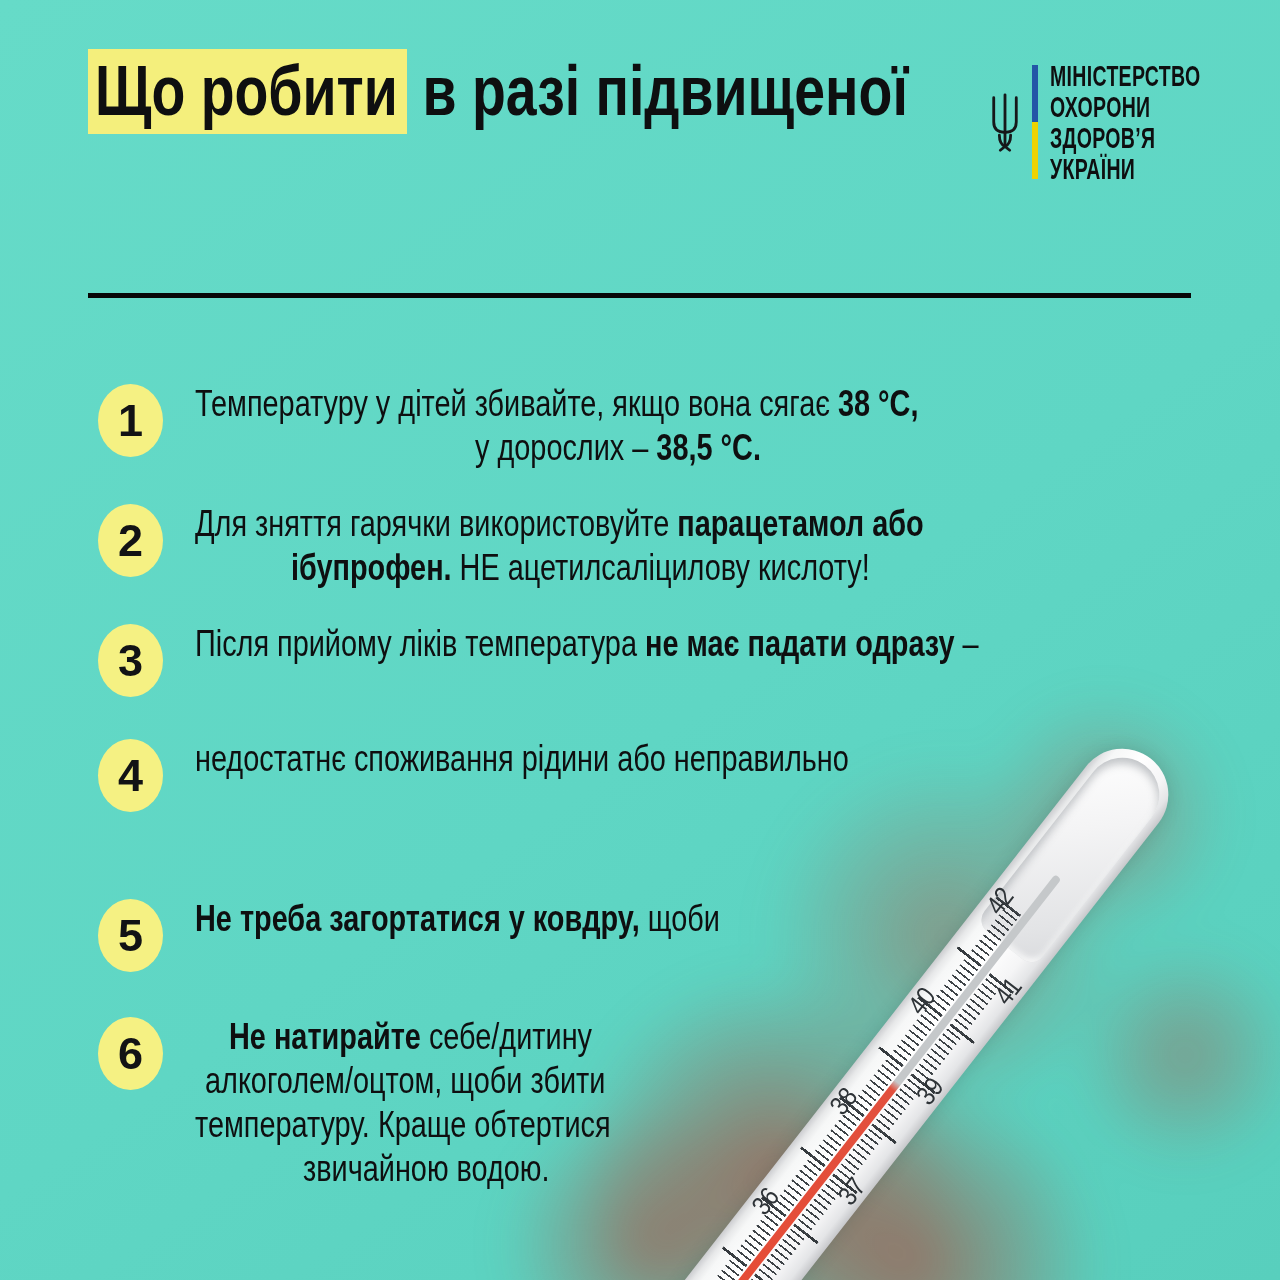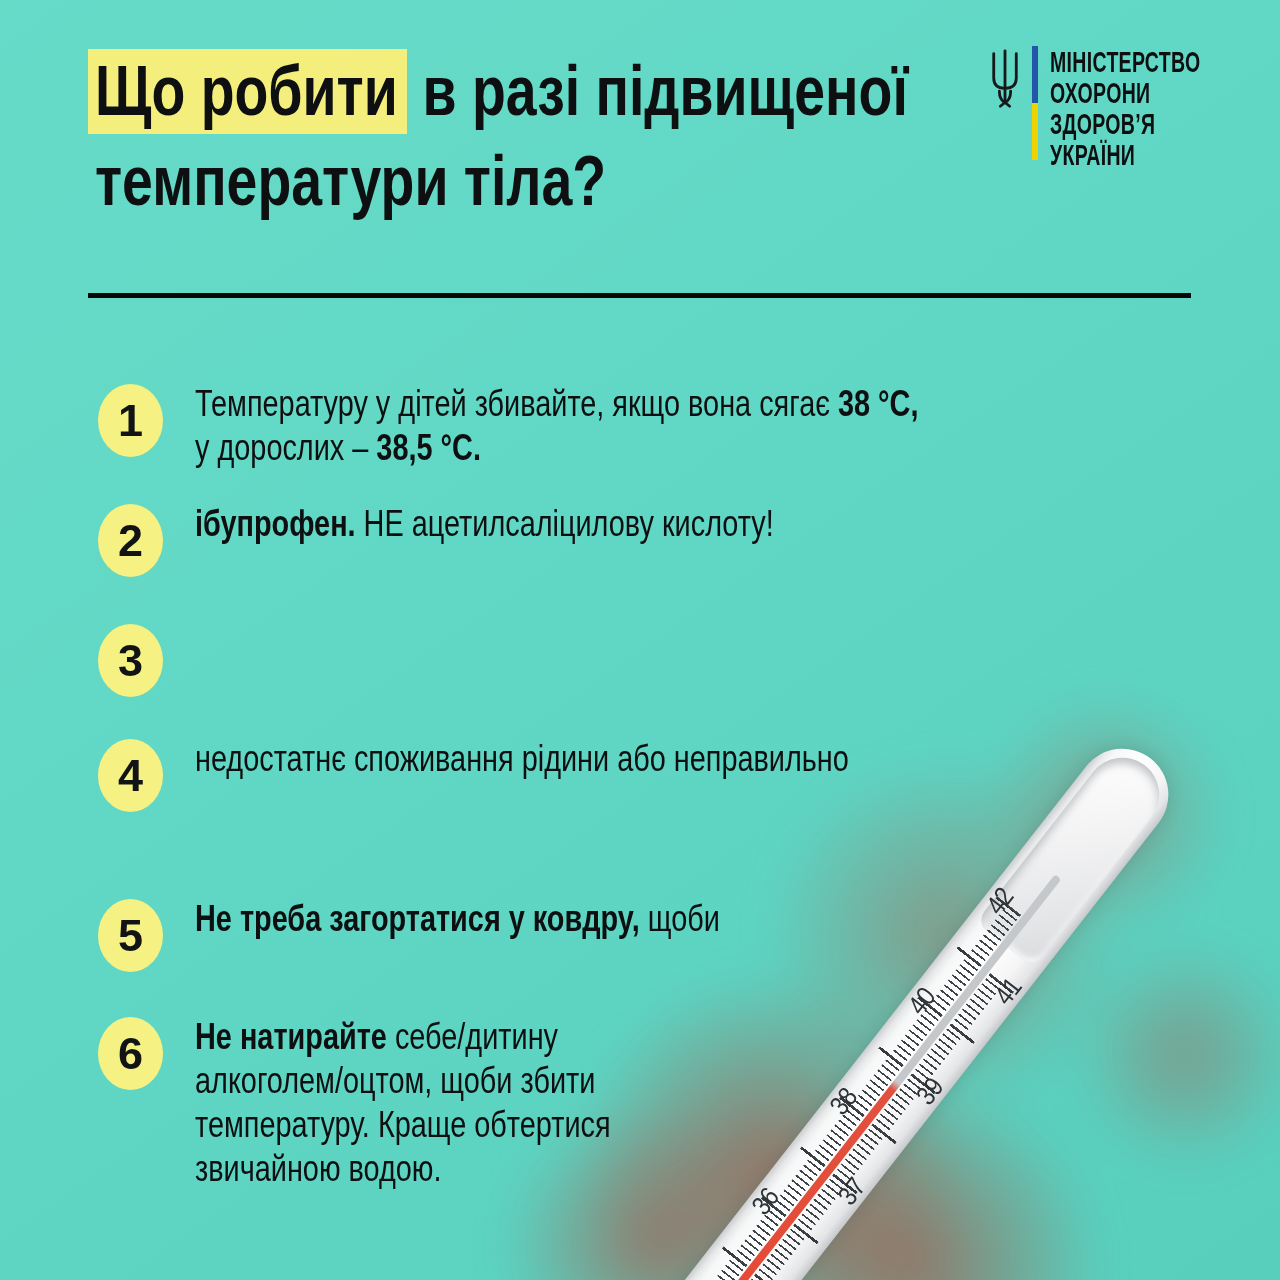--- a/index.html
+++ b/index.html
@@ -17,39 +17,39 @@
       radial-gradient(circle 270px at 850px 1245px, rgba(182,60,48,.62), transparent 72%),
       radial-gradient(circle 260px at 995px 1345px, rgba(182,60,48,.60), transparent 72%),
       radial-gradient(circle 190px at 725px 1325px, rgba(182,60,48,.50), transparent 75%),
       radial-gradient(circle 150px at 1265px 1135px, rgba(182,60,48,.35), transparent 75%);
   }
   
   .title{position:absolute; left:95px; top:46px; z-index:4;}
   .t-line{line-height:90px; font-size:71px; font-weight:bold; white-space:nowrap;}
   .cond-t{display:inline-block; transform:scaleX(.78); transform-origin:0 50%; white-space:nowrap;}
   .hl{background:#f4ef7c; padding:2px 12px 4px 9px; margin-left:-9px;}
-  .logo{position:absolute; left:988px; top:46px; z-index:4; display:flex; align-items:flex-start;}
+  .logo{position:absolute; left:988px; top:60px; z-index:4; display:flex; align-items:center;}
   .logo svg{display:block; margin-top:2px;}
   .flagbar{width:6px; height:114px; margin-left:10px; display:flex; flex-direction:column;}
   .flagbar .fb-b{flex:1;}
   .flagbar .fb-y{flex:1;}
   .logo-text{margin-left:12px; padding-top:0;}
   .logo-line{font-size:30px; font-weight:bold; line-height:31px; white-space:nowrap;
              transform:scaleX(.65); transform-origin:0 50%; letter-spacing:.5px;}
   .divider{position:absolute; left:88px; top:293px; width:1103px; height:5px; background:#070707; z-index:4;}
   
   .items{position:absolute; inset:0; z-index:4;}
   .row{position:absolute; left:0; width:1100px;}
   .badge{
     position:absolute; left:98px; top:2px; width:65px; height:73px; border-radius:50%;
     background:#f5f183; display:flex; align-items:center; justify-content:center;
     font-size:45px; font-weight:bold; color:#121315;
   }
   .txt{position:absolute; left:195px; top:0;}
-  .tl{height:44px; line-height:44px; font-size:37px; white-space:nowrap;}
+  .tl{height:44px; line-height:44px; font-size:37px; white-space:nowrap;text-align:center;}
   .cond{display:inline-block; transform:scaleX(.78); transform-origin:0 50%; white-space:nowrap;}
   .tl b{font-weight:bold;}
   
   .thermo{position:absolute; left:1080px; top:750px; width:92px; height:880px;
           transform:rotate(38deg); transform-origin:46px 40px; z-index:3;}
   .tube{position:absolute; inset:0; border-radius:46px 46px 0 0;
     background:linear-gradient(90deg,#cccdd0 0%,#e7e8e9 7%,#f6f7f7 15%,#ffffff 42%,#f5f5f6 74%,#e4e5e7 90%,#c7c8cb 100%);
     box-shadow:0 0 16px rgba(30,70,65,.18);}
   .window{position:absolute; left:9px; right:9px; top:9px; height:228px;
     border-radius:38px 38px 15px 15px;
@@ -90,23 +90,20 @@
         <div class="slabel" style="top: 507px; left: 59px;">37</div>
       </div>
   </div>
 
   <div class="title">
     <div class="t-line">
       <span class="cond-t">
         <span class="hl">Що робити</span><span> в разі підвищеної</span>
       </span>
     </div>
-    <div class="t-line">
-      <span class="cond-t">температури тіла?</span>
-    </div>
   </div>
 
   <div class="logo">
     <svg width="34" height="62" viewBox="0 0 36 66" fill="none">
       <g stroke="#16181a" stroke-width="3" stroke-linecap="round" stroke-linejoin="round">
         <path d="M18 3 V42"></path>
         <path d="M6 6 V32 C6 40 11 43 18 43"></path>
         <path d="M30 6 V32 C30 40 25 43 18 43"></path>
         <path d="M18 43 V56"></path>
         <path d="M12 46 C12 52 14 56 18 58"></path>
@@ -132,26 +129,28 @@
       <div class="row" style="top: 382px;">
         <div class="badge" style="background: rgb(245, 241, 131);">1</div>
         <div class="txt">
           <div class="tl"><span class="cond"><span>Температуру у дітей збивайте, якщо вона сягає </span><b>38 °C,</b></span></div>
           <div class="tl"><span class="cond"><span>у дорослих – </span><b>38,5 °C.</b></span></div>
         </div>
       </div>
       <div class="row" style="top: 502px;">
         <div class="badge" style="background: rgb(245, 241, 131);">2</div>
         <div class="txt">
+          <div class="tl"><span class="cond"><span>Для зняття гарячки використовуйте </span><b>парацетамол або</b></span></div>
           <div class="tl"><span class="cond"><b>ібупрофен.</b><span> НЕ ацетилсаліцилову кислоту!</span></span></div>
         </div>
       </div>
       <div class="row" style="top: 622px;">
         <div class="badge" style="background: rgb(245, 241, 131);">3</div>
         <div class="txt">
+          <div class="tl"><span class="cond"><span>Після прийому ліків температура </span><b>не має падати одразу</b><span> –</span></span></div>
         </div>
       </div>
       <div class="row" style="top: 737px;">
         <div class="badge" style="background: rgb(245, 241, 131);">4</div>
         <div class="txt">
           <div class="tl"><span class="cond"><span>недостатнє споживання рідини або неправильно</span></span></div>
         </div>
       </div>
       <div class="row" style="top: 897px;">
         <div class="badge" style="background: rgb(245, 241, 131);">5</div>

